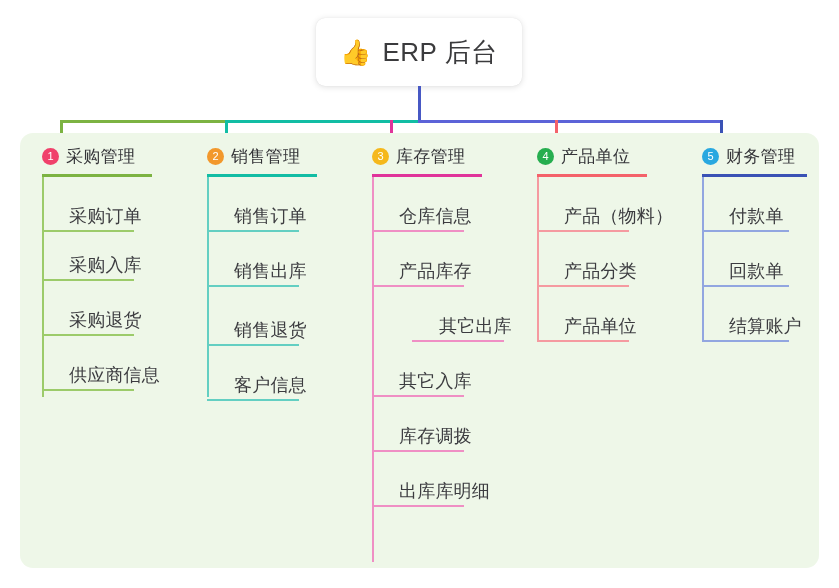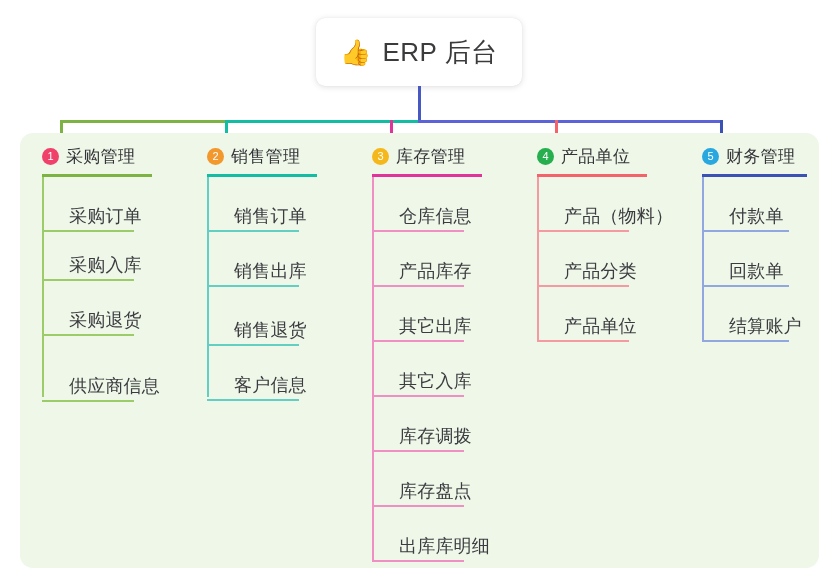--- a/index.html
+++ b/index.html
@@ -169,21 +169,21 @@
             <div class="leaf-rule" style="width: 92px; background: rgb(156, 203, 106);"></div>
           </div>
           <div class="leaf" style="height: 49px;">
             <span class="leaf-label">采购入库</span>
             <div class="leaf-rule" style="width: 92px; background: rgb(156, 203, 106);"></div>
           </div>
           <div class="leaf" style="height: 55px;">
             <span class="leaf-label">采购退货</span>
             <div class="leaf-rule" style="width: 92px; background: rgb(156, 203, 106);"></div>
           </div>
-          <div class="leaf" style="height: 66px;">
+          <div class="leaf" style="height: 55px;">
             <span class="leaf-label">供应商信息</span>
             <div class="leaf-rule" style="width: 92px; background: rgb(156, 203, 106);"></div>
           </div>
         </div>
       </div>
       <div class="column" style="left: 207px;">
         <div class="col-head">
           <span class="badge" style="background: rgb(242, 152, 44);">2</span>
           <span class="col-title">销售管理</span>
         </div>
@@ -217,34 +217,30 @@
         <div class="leaves" style="height: 385px;">
           <div class="spine" style="height: 385px; background: rgb(239, 143, 196);"></div>
           <div class="leaf" style="height: 55px;">
             <span class="leaf-label">仓库信息</span>
             <div class="leaf-rule" style="width: 92px; background: rgb(239, 143, 196);"></div>
           </div>
           <div class="leaf" style="height: 55px;">
             <span class="leaf-label">产品库存</span>
             <div class="leaf-rule" style="width: 92px; background: rgb(239, 143, 196);"></div>
           </div>
-          <div class="leaf" style="height: 55px;">
+          <div class="leaf" style="height: 55px; margin-left: 40px;">
             <span class="leaf-label">其它出库</span>
             <div class="leaf-rule" style="width: 92px; background: rgb(239, 143, 196);"></div>
           </div>
           <div class="leaf" style="height: 55px;">
             <span class="leaf-label">其它入库</span>
             <div class="leaf-rule" style="width: 92px; background: rgb(239, 143, 196);"></div>
           </div>
           <div class="leaf" style="height: 55px;">
             <span class="leaf-label">库存调拨</span>
-            <div class="leaf-rule" style="width: 92px; background: rgb(239, 143, 196);"></div>
-          </div>
-          <div class="leaf" style="height: 55px;">
-            <span class="leaf-label">库存盘点</span>
             <div class="leaf-rule" style="width: 92px; background: rgb(239, 143, 196);"></div>
           </div>
           <div class="leaf" style="height: 55px; text-align: center;">
             <span class="leaf-label">出库库明细</span>
             <div class="leaf-rule" style="width: 92px; background: rgb(239, 143, 196);"></div>
           </div>
         </div>
       </div>
       <div class="column" style="left: 537px;">
         <div class="col-head">

